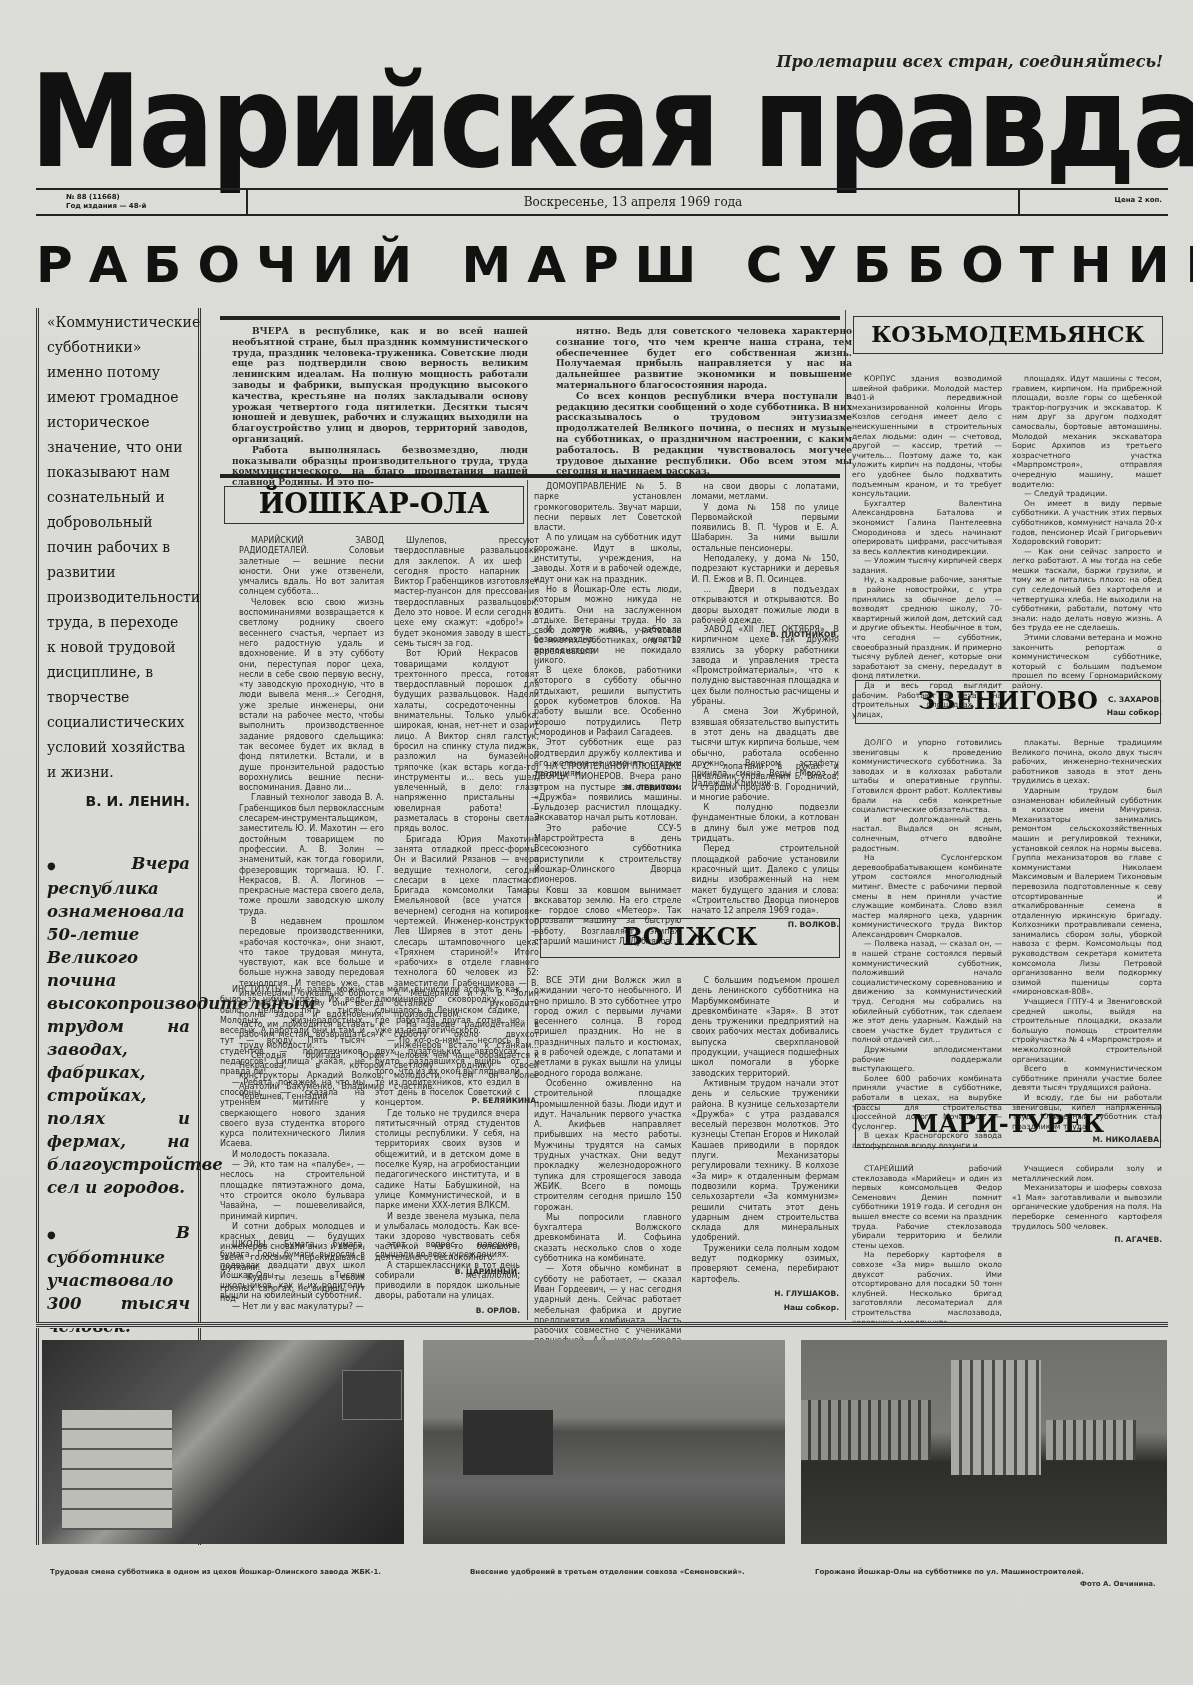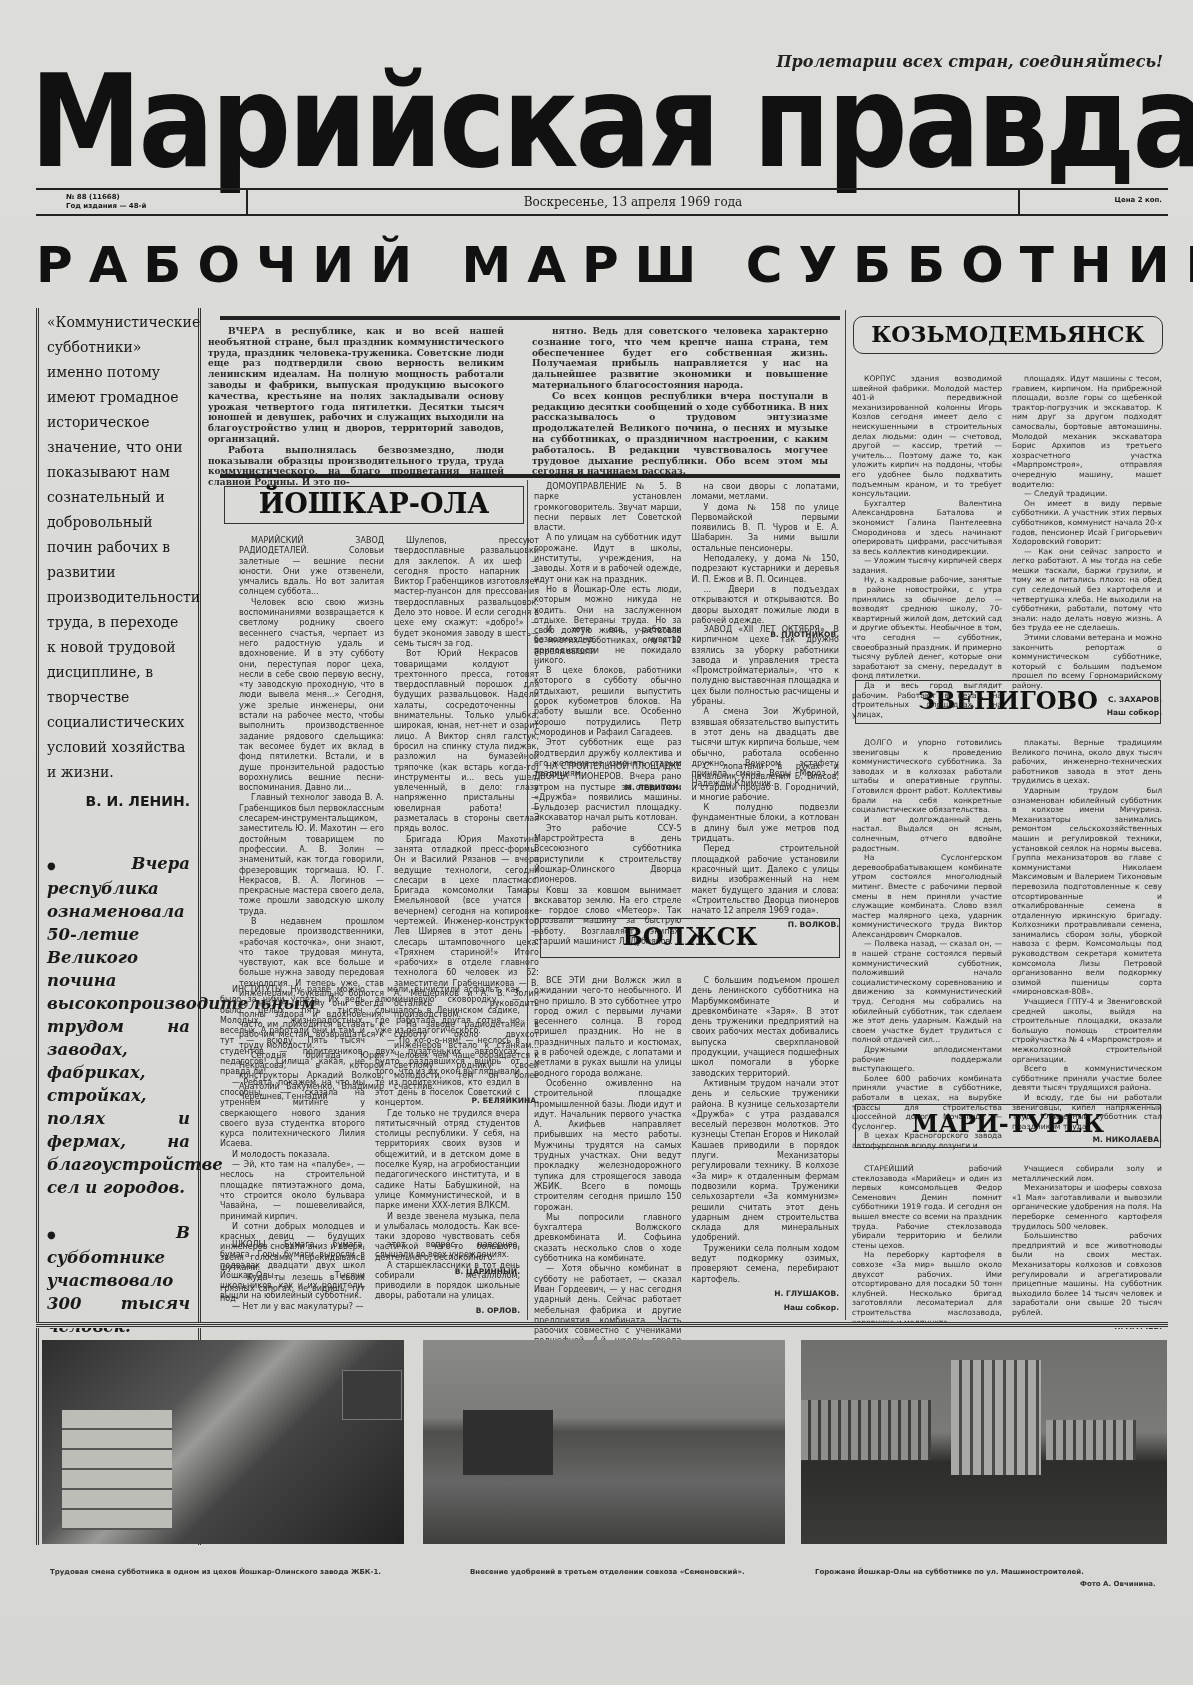--- a/index.html
+++ b/index.html
@@ -14,21 +14,21 @@
 .infobar .price{width:150px;border-left:2px solid #222;height:100%;text-align:right;font-size:7px;font-family:"DejaVu Sans",sans-serif;font-weight:bold;padding:6px 6px 0 0}
 .headline{position:absolute;left:36px;top:236px;width:1132px;font-family:"DejaVu Sans",sans-serif;font-weight:bold;font-size:50px;letter-spacing:16px;color:#111;white-space:nowrap}
 .quotebox{position:absolute;left:36px;top:308px;width:165px;border-left:3px double #333;border-right:3px double #333;padding:0 8px}
 .lenin{font-family:"DejaVu Serif",serif;font-size:14px;line-height:25px;padding-top:2px}
 .lenin .sig{text-align:right;font-weight:bold;margin-top:4px}
 .bullets{margin-top:38px;font-family:"DejaVu Serif",serif;font-style:italic;font-weight:bold;font-size:16.5px;line-height:23px;text-align:justify}
 .bullets p{margin-bottom:22px}
 .bullets p:before{content:"● ";font-style:normal;font-size:10px}
 .col-text{font-family:"DejaVu Sans",sans-serif;font-size:8px;line-height:10.3px;color:#2a2a2a;text-align:justify}
 .col-text p{text-indent:12px}
-.intro{position:absolute;left:208px;top:326px;width:620px;display:flex;gap:28px}
+.intro{position:absolute;left:232px;top:326px;width:620px;display:flex;gap:28px}
 .intro .c{width:302px;font-family:"DejaVu Serif",serif;font-size:9px;line-height:10.8px;font-weight:bold;color:#2b2b2b;text-align:justify}
 .intro .c p{text-indent:20px}
 .rule{position:absolute;height:4px;background:#222}
 .boxtitle{position:absolute;border:1.5px solid #333;text-align:center;font-family:"DejaVu Serif",serif;font-weight:bold;color:#111}
 .sig{text-align:right;font-weight:bold;font-family:"DejaVu Sans",sans-serif;font-size:7.5px;margin-top:4px}
 .two{display:flex;gap:10px;position:absolute}
 .two>div{flex:1}
 .photo{position:absolute;top:1340px;height:204px;background:#555;overflow:hidden}
 .caption{position:absolute;top:1568px;font-family:"DejaVu Sans",sans-serif;font-size:7px;font-weight:bold;color:#333}
 .vline{position:absolute;width:1px;background:#444}
@@ -178,21 +178,21 @@
     </div>
     <div>
       <p>С большим подъемом прошел день ленинского субботника на Марбумкомбинате и древкомбинате «Заря». В этот день труженики предприятий на своих рабочих местах добивались выпуска сверхплановой продукции, учащиеся подшефных школ помогали в уборке заводских территорий.</p>
       <p>Активным трудом начали этот день и сельские труженики района. В кузнице сельхозартели «Дружба» с утра раздавался веселый перезвон молотков. Это кузнецы Степан Егоров и Николай Кашаев приводили в порядок плуги. Механизаторы регулировали технику. В колхозе «За мир» к отдаленным фермам подвозили корма. Труженики сельхозартели «За коммунизм» решили считать этот день ударным днем строительства склада для минеральных удобрений.</p>
       <p>Труженики села полным ходом ведут подкормку озимых, проверяют семена, перебирают картофель.</p>
       <div class="sig">Н. ГЛУШАКОВ.</div>
       <div class="sig">Наш собкор.</div>
     </div>
   </div>
 
-  <div class="boxtitle" style="left:853px;top:316px;width:310px;height:38px;font-size:22px;line-height:34px;border-radius:10px;">КОЗЬМОДЕМЬЯНСК</div>
+  <div class="boxtitle" style="left:853px;top:316px;width:310px;height:38px;font-size:22px;line-height:34px;">КОЗЬМОДЕМЬЯНСК</div>
   <div class="two col-text" style="left:852px;top:374px;width:310px;height:290px;font-size:7.6px;line-height:9.6px;">
     <div>
       <p>КОРПУС здания возводимой швейной фабрики. Молодой мастер 401-й передвижной механизированной колонны Игорь Козлов сегодня имеет дело с неискушенными в строительных делах людьми: один — счетовод, другой — кассир, третий — учитель... Поэтому даже то, как уложить кирпич на поддоны, чтобы его удобнее было подхватить подъемным краном, и то требует консультации.</p>
       <p>Бухгалтер Валентина Александровна Баталова и экономист Галина Пантелеевна Смородинова и здесь начинают оперировать цифрами, рассчитывая за весь коллектив кинодирекции.</p>
       <p>— Уложим тысячу кирпичей сверх задания.</p>
       <p>Ну, а кадровые рабочие, занятые в районе новостройки, с утра принялись за обычное дело — возводят среднюю школу, 70-квартирный жилой дом, детский сад и другие объекты. Необычное в том, что сегодня — субботник, своеобразный праздник. И примерно тысячу рублей денег, которые они заработают за смену, передадут в фонд пятилетки.</p>
       <p>Да и весь город выглядит рабочим. Работают в цехах, на строительных площадках, на улицах,</p>
     </div>
     <div>
       <p>площадях. Идут машины с тесом, гравием, кирпичом. На прибрежной площади, возле горы со щебенкой трактор-погрузчик и экскаватор. К ним друг за другом подходят самосвалы, бортовые автомашины. Молодой механик экскаватора Борис Архипов из третьего хозрасчетного участка «Марпромстроя», отправляя очередную машину, машет водителю:</p>
@@ -228,21 +228,20 @@
 
   <div class="boxtitle" style="left:855px;top:1104px;width:306px;height:44px;font-size:24px;line-height:38px;">МАРИ-ТУРЕК</div>
   <div class="two col-text" style="left:852px;top:1164px;width:310px;height:140px;font-size:7.6px;line-height:9.6px;">
     <div>
       <p>СТАРЕЙШИЙ рабочий стеклозавода «Марийец» и один из первых комсомольцев Федор Семенович Демин помнит субботники 1919 года. И сегодня он вышел вместе со всеми на праздник труда. Рабочие стеклозавода убирали территорию и белили стены цехов.</p>
       <p>На переборку картофеля в совхозе «За мир» вышло около двухсот рабочих. Ими отсортировано для посадки 50 тонн клубней. Несколько бригад заготовляли лесоматериал для строительства маслозавода, коровника и медпункта.</p>
     </div>
     <div>
       <p>Учащиеся собирали золу и металлический лом.</p>
       <p>Механизаторы и шоферы совхоза «1 Мая» заготавливали и вывозили органические удобрения на поля. На переборке семенного картофеля трудилось 500 человек.</p>
-      <p>Большинство рабочих предприятий и все животноводы были на своих местах. Механизаторы колхозов и совхозов регулировали и агрегатировали прицепные машины. На субботник выходило более 14 тысяч человек и заработали они свыше 20 тысяч рублей.</p>
       <div class="sig">П. АГАЧЕВ.</div>
     </div>
   </div>
 
   <div class="vline" style="left:527px;top:480px;height:840px;"></div>
   <div class="vline" style="left:845px;top:310px;height:1010px;"></div>
 
   <div class="rule" style="left:36px;top:1322px;width:1132px;height:6px;background:repeating-linear-gradient(180deg,#333 0 1px,#d8d8d5 1px 2px);"></div>
 
   <div class="photo" style="left:42px;width:362px;background:linear-gradient(135deg,#2e2e2e 0%,#555 35%,#9a9a96 45%,#444 60%,#222 100%);">

